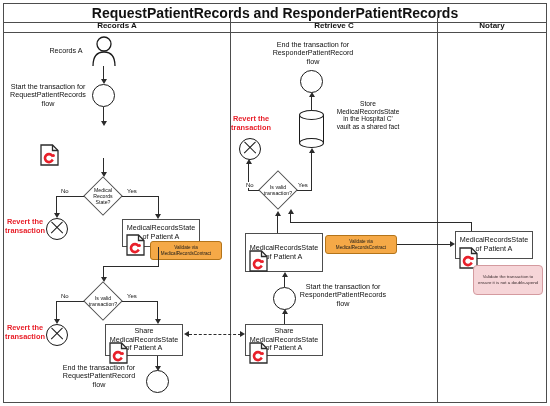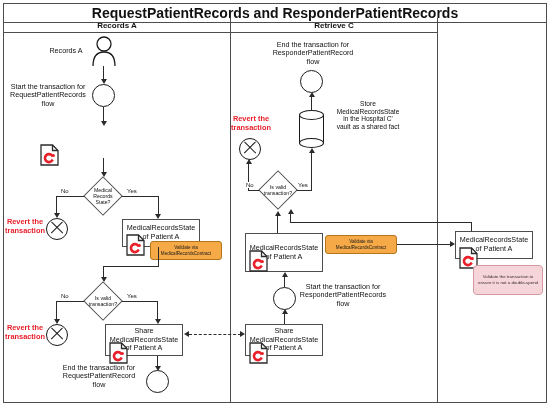--- a/index.html
+++ b/index.html
@@ -64,20 +64,21 @@
 </head>
 <body>
 
 <div id="canvas">
 
   <div class="pool"></div>
   <div class="pool-title">RequestPatientRecords and ResponderPatientRecords</div>
 
   <div class="lane-head" style="left:4px;width:226px;">Records A</div>
   <div class="lane-head" style="left:231px;width:206px;">Retrieve C</div>
+  <div class="lane-head" style="left:438px;width:108px;">Notary</div>
 
   <div class="lane-div" style="left:230px;"></div>
   <div class="lane-div" style="left:437px;"></div>
 
   <div class="node actor" style="left:90px;top:36px;width:28px;height:30px;">
     <svg width="28" height="30" viewBox="0 0 28 30">
       <circle cx="14" cy="8" r="7" fill="#fff" stroke="#1a1a1a" stroke-width="1.3"></circle>
       <path d="M3 30 C3 20 7 16 14 16 C21 16 25 20 25 30" fill="#fff" stroke="#1a1a1a" stroke-width="1.3"></path>
     </svg>
   </div>

